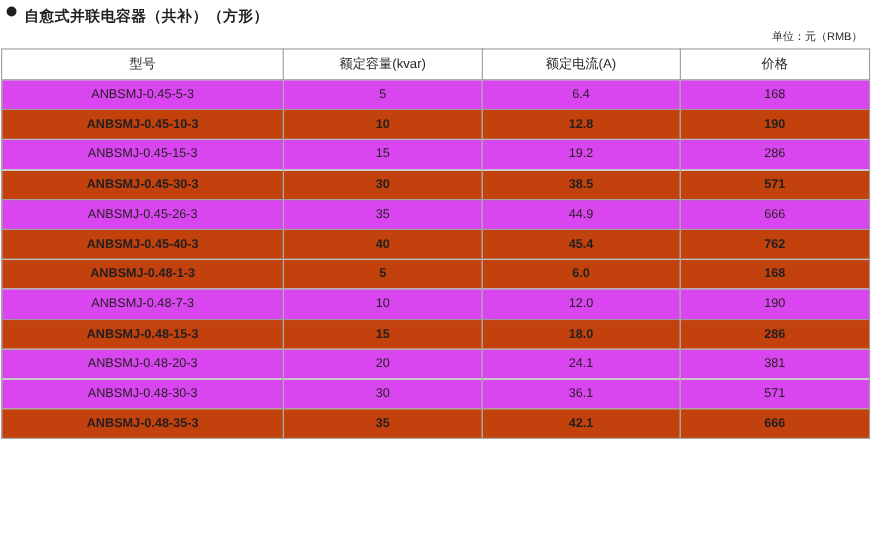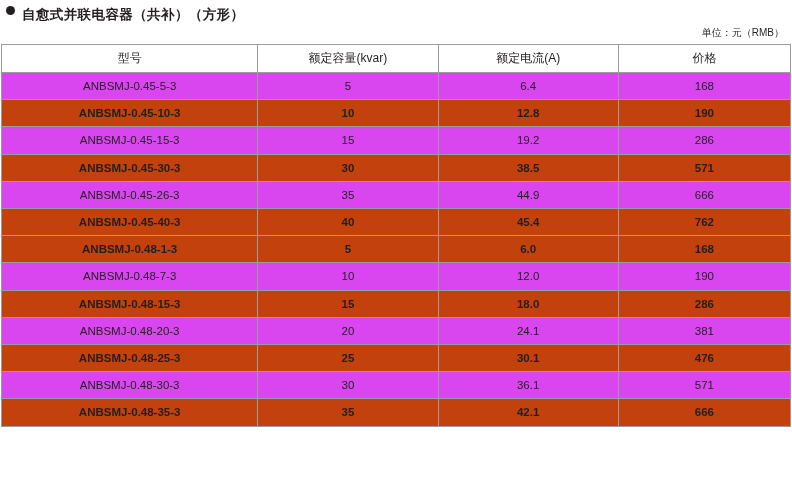--- a/index.html
+++ b/index.html
@@ -167,26 +167,20 @@
         <td>15</td>
         <td>18.0</td>
         <td>286</td>
       </tr>
       <tr class="odd">
         <td>ANBSMJ-0.48-20-3</td>
         <td>20</td>
         <td>24.1</td>
         <td>381</td>
       </tr>
-      <tr class="even">
-        <td>ANBSMJ-0.48-25-3</td>
-        <td>25</td>
-        <td>30.1</td>
-        <td>476</td>
-      </tr>
       <tr class="odd">
         <td>ANBSMJ-0.48-30-3</td>
         <td>30</td>
         <td>36.1</td>
         <td>571</td>
       </tr>
       <tr class="even">
         <td>ANBSMJ-0.48-35-3</td>
         <td>35</td>
         <td>42.1</td>

